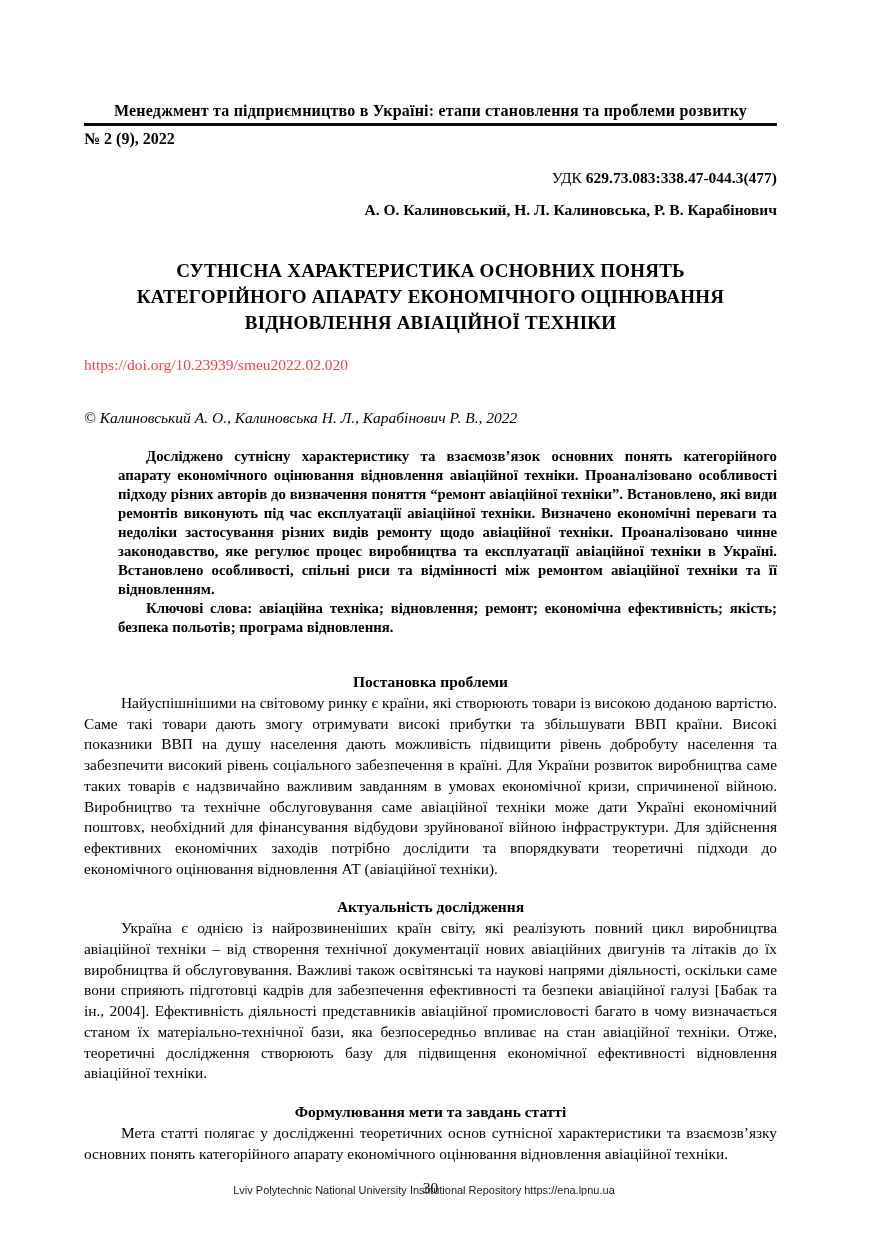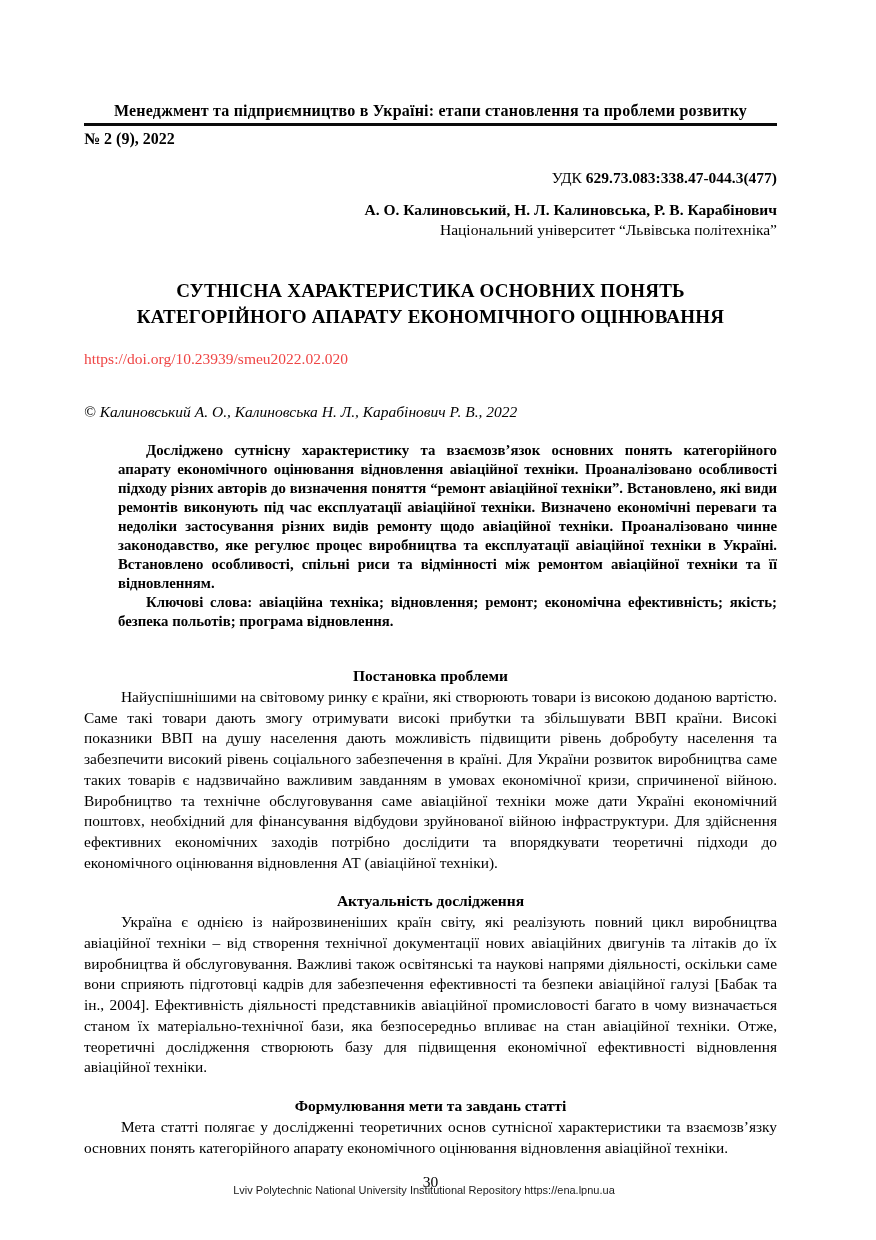--- a/index.html
+++ b/index.html
@@ -124,25 +124,25 @@
     <div class="journal-header-title">Менеджмент та підприємництво в Україні: етапи становлення та проблеми розвитку</div>
     <div class="header-rule"></div>
     <div class="journal-issue">№ 2 (9), 2022</div>
   </div>
 
   <div class="udc-line">
     <span>УДК </span><span class="udc-code">629.73.083:338.47-044.3(477)</span>
   </div>
 
   <div class="authors-line">А. О. Калиновський, Н. Л. Калиновська, Р. В. Карабінович</div>
-  <div class="affiliation-line">Національний університет “Львівська політехніка”</div>
 
   <h1 class="article-title">
     <span>СУТНІСНА ХАРАКТЕРИСТИКА ОСНОВНИХ ПОНЯТЬ</span><br>
     <span>КАТЕГОРІЙНОГО АПАРАТУ ЕКОНОМІЧНОГО ОЦІНЮВАННЯ</span><br>
+    <span>ВІДНОВЛЕННЯ АВІАЦІЙНОЇ ТЕХНІКИ</span>
   </h1>
 
   <div class="doi-line">
     <a href="#">https://doi.org/10.23939/smeu2022.02.020</a>
   </div>
 
   <div class="copyright-line">© Калиновський А. О., Калиновська Н. Л., Карабінович Р. В., 2022</div>
 
   <div class="abstract-block">
     <p>Досліджено сутнісну характеристику та взаємозв’язок основних понять категорійного апарату економічного оцінювання відновлення авіаційної техніки. Проаналізовано особливості підходу різних авторів до визначення поняття “ремонт авіаційної техніки”. Встановлено, які види ремонтів виконують під час експлуатації авіаційної техніки. Визначено економічні переваги та недоліки застосування різних видів ремонту щодо авіаційної техніки. Проаналізовано чинне законодавство, яке регулює процес виробництва та експлуатації авіаційної техніки в Україні. Встановлено особливості, спільні риси та відмінності між ремонтом авіаційної техніки та її відновленням.</p>

